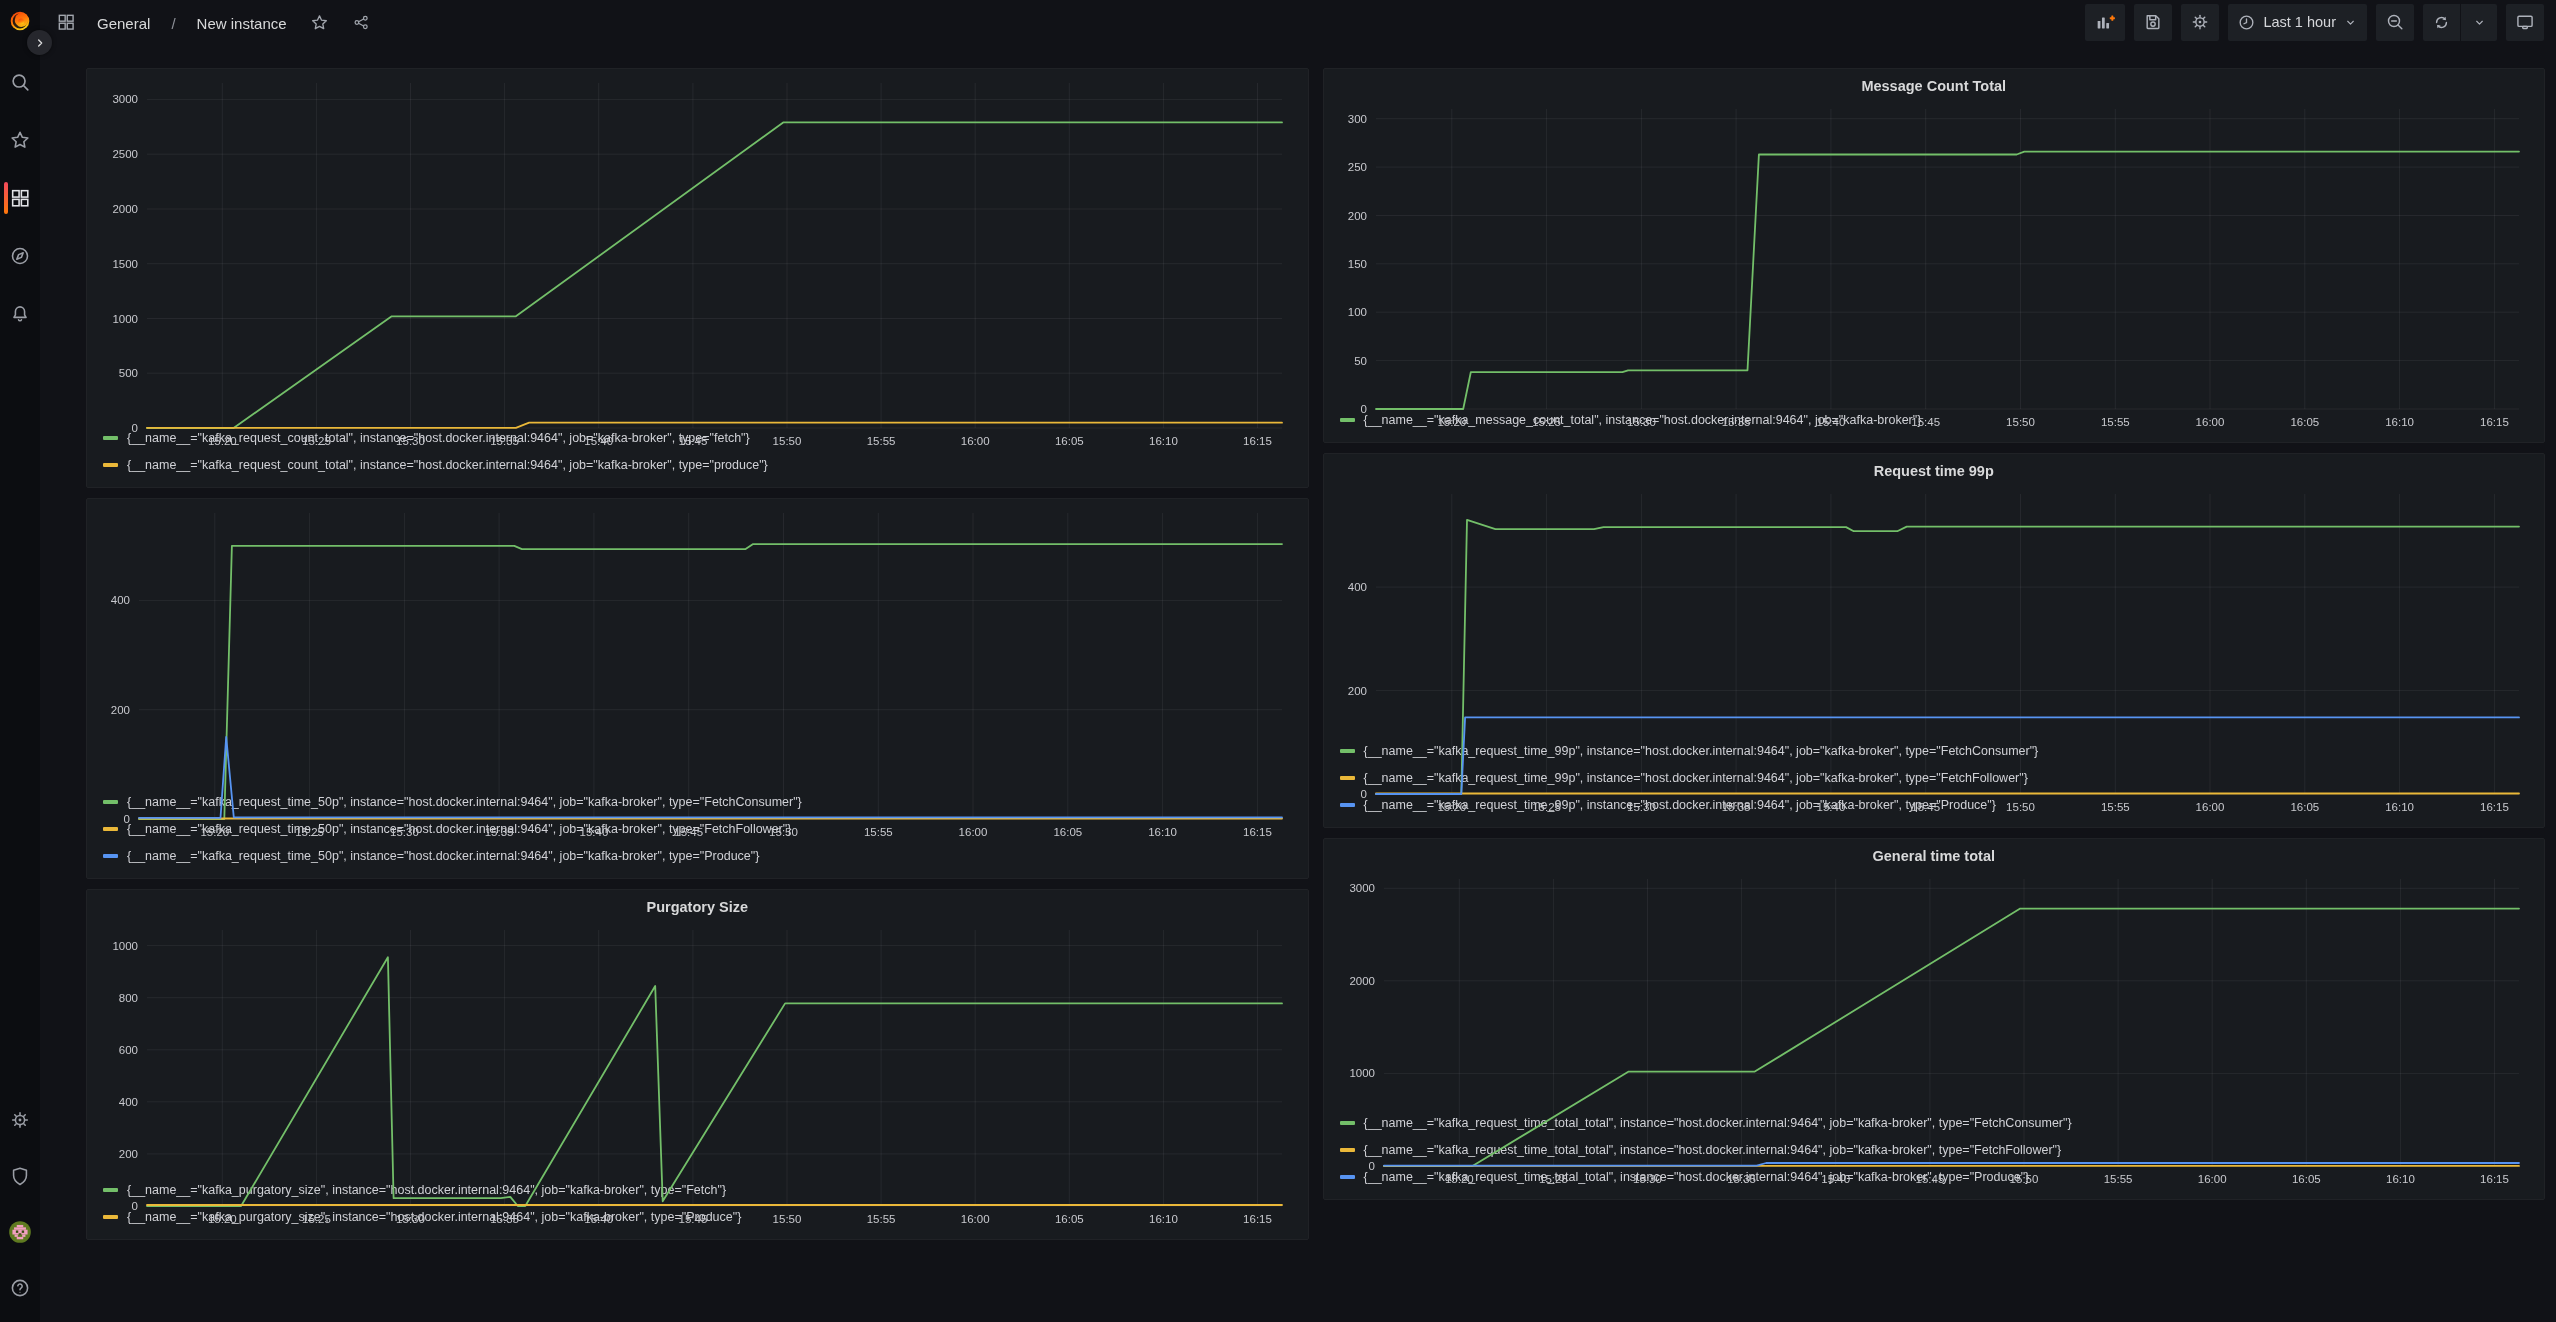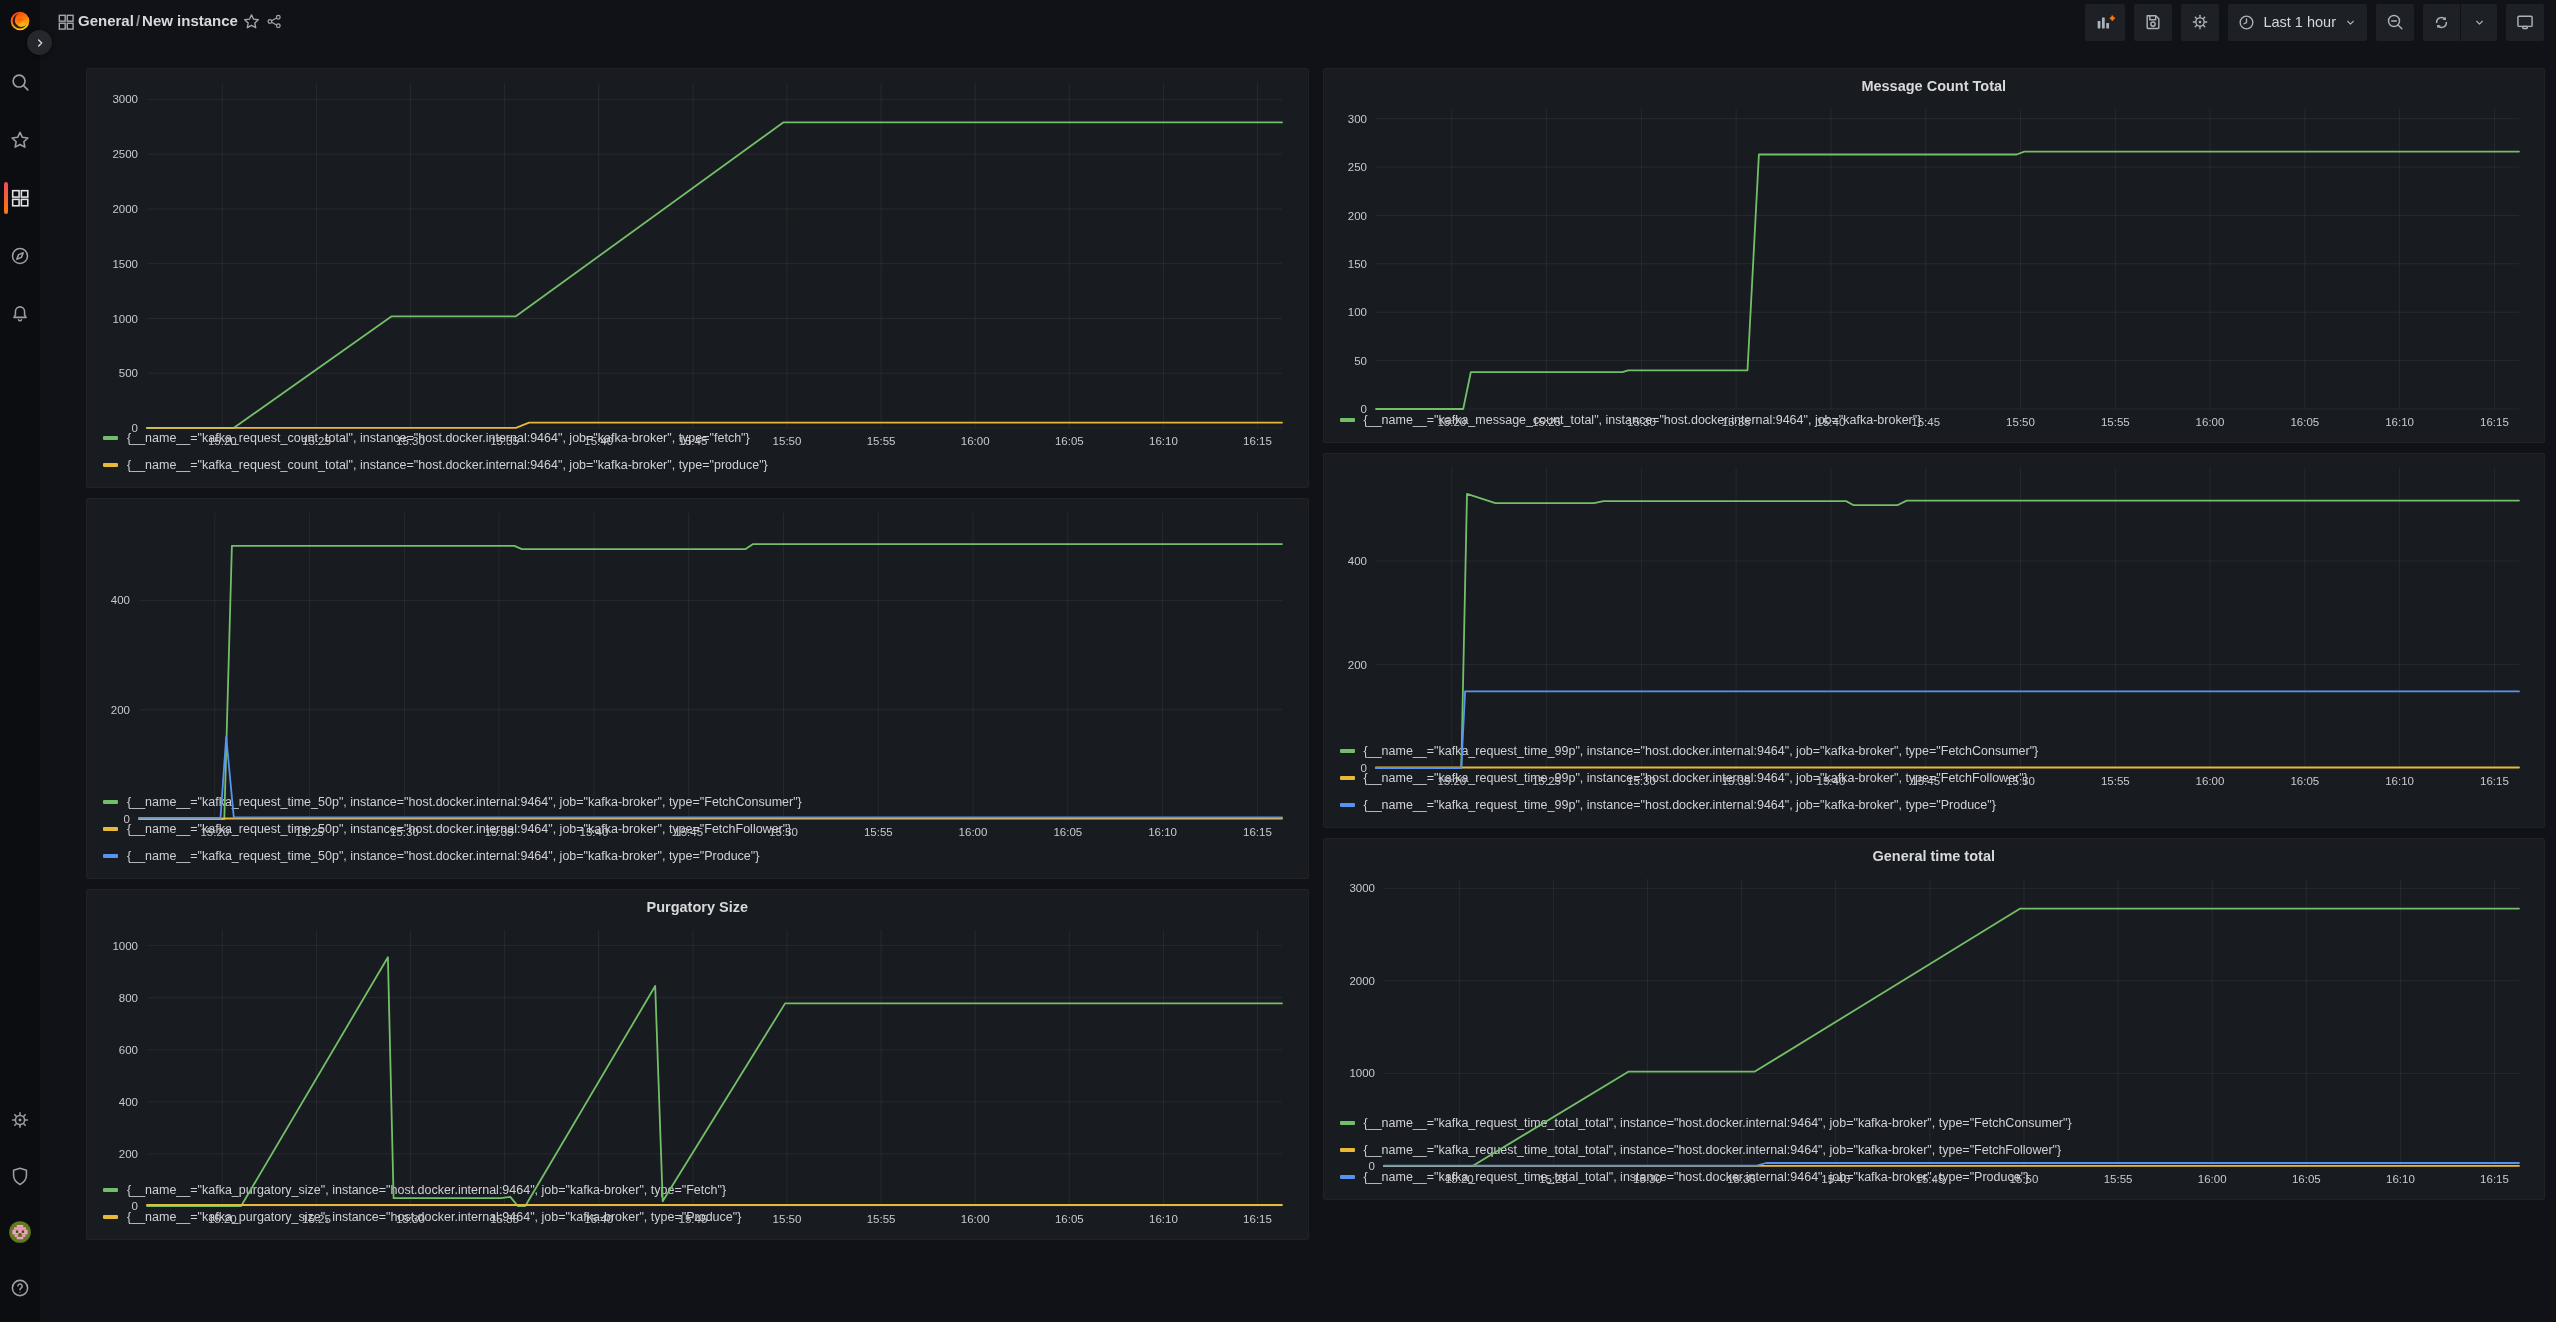--- a/index.html
+++ b/index.html
@@ -18,21 +18,21 @@
     border-radius:2px;background:linear-gradient(180deg,#f2495c,#ff780a);}
   .side-bottom{margin-top:auto;margin-bottom:6px;display:flex;flex-direction:column;align-items:center;}
   .side-item.short{height:56px;}
   .expand-pill{position:fixed;left:27px;top:30px;width:25px;height:25px;border-radius:50%;
     background:#26272d;color:#d8d9da;display:flex;align-items:center;justify-content:center;
     z-index:11;cursor:pointer;box-shadow:0 0 4px rgba(0,0,0,.5);}
 
   
   .navbar{margin-left:40px;height:44px;display:flex;align-items:center;padding:0 12px 0 16px;
     background:#111217;}
-  .crumb{display:flex;align-items:flex-start;gap:2px;color:#d8d9da;font-size:15px;font-weight:bold;}
+  .crumb{display:flex;align-items:flex-end;gap:21px;color:#d8d9da;font-size:15px;}
   .crumb .icon{color:#a2a6ae;}
   .crumb-link{cursor:pointer;}
   .crumb-sep{color:#8e9199;}
   .crumb-action{color:#a2a6ae;cursor:pointer;display:flex;align-items:center;margin-left:2px;}
   .nav-right{margin-left:auto;display:flex;align-items:center;gap:9px;border-radius:8px;}
   .nav-btn{height:37px;min-width:37px;padding:0 9px;background:#1d2025;border-radius:2px;
     display:flex;align-items:center;justify-content:center;color:#aeb2bb;cursor:pointer;gap:7px;}
   .nav-btn .lbl{color:#d5d6da;font-size:14.5px;font-weight:500;white-space:nowrap;}
   .btn-split{display:flex;}
   .btn-split .nav-btn{border-radius:0;}
@@ -598,20 +598,23 @@
           </svg>
         </div>
       <div class="legend">
           <div class="legend-row">
             <span class="legend-swatch" style="background: rgb(115, 191, 105);"></span>
             <span class="legend-label">{__name__="kafka_message_count_total", instance="host.docker.internal:9464", job="kafka-broker"}</span>
           </div>
         </div>
     </section>
     <section class="panel" style="height:375px">
+      <header class="panel-header">
+        <h2 class="panel-title">Request time 99p</h2>
+        </header>
       <div class="chart">
           <svg viewBox="0 0 1197 332" width="1197" height="332">
             <line class="grid-line" x1="40" y1="310.0" x2="1183" y2="310.0"></line>
             <text class="tick y" x="31" y="314.0">0</text>
             <line class="grid-line" x1="40" y1="206.6" x2="1183" y2="206.6"></line>
             <text class="tick y" x="31" y="210.6">200</text>
             <line class="grid-line" x1="40" y1="103.1" x2="1183" y2="103.1"></line>
             <text class="tick y" x="31" y="107.1">400</text>
             <line class="grid-line" x1="115.8" y1="10" x2="115.8" y2="310"></line>
             <text class="tick x" x="115.8" y="327">15:20</text>

